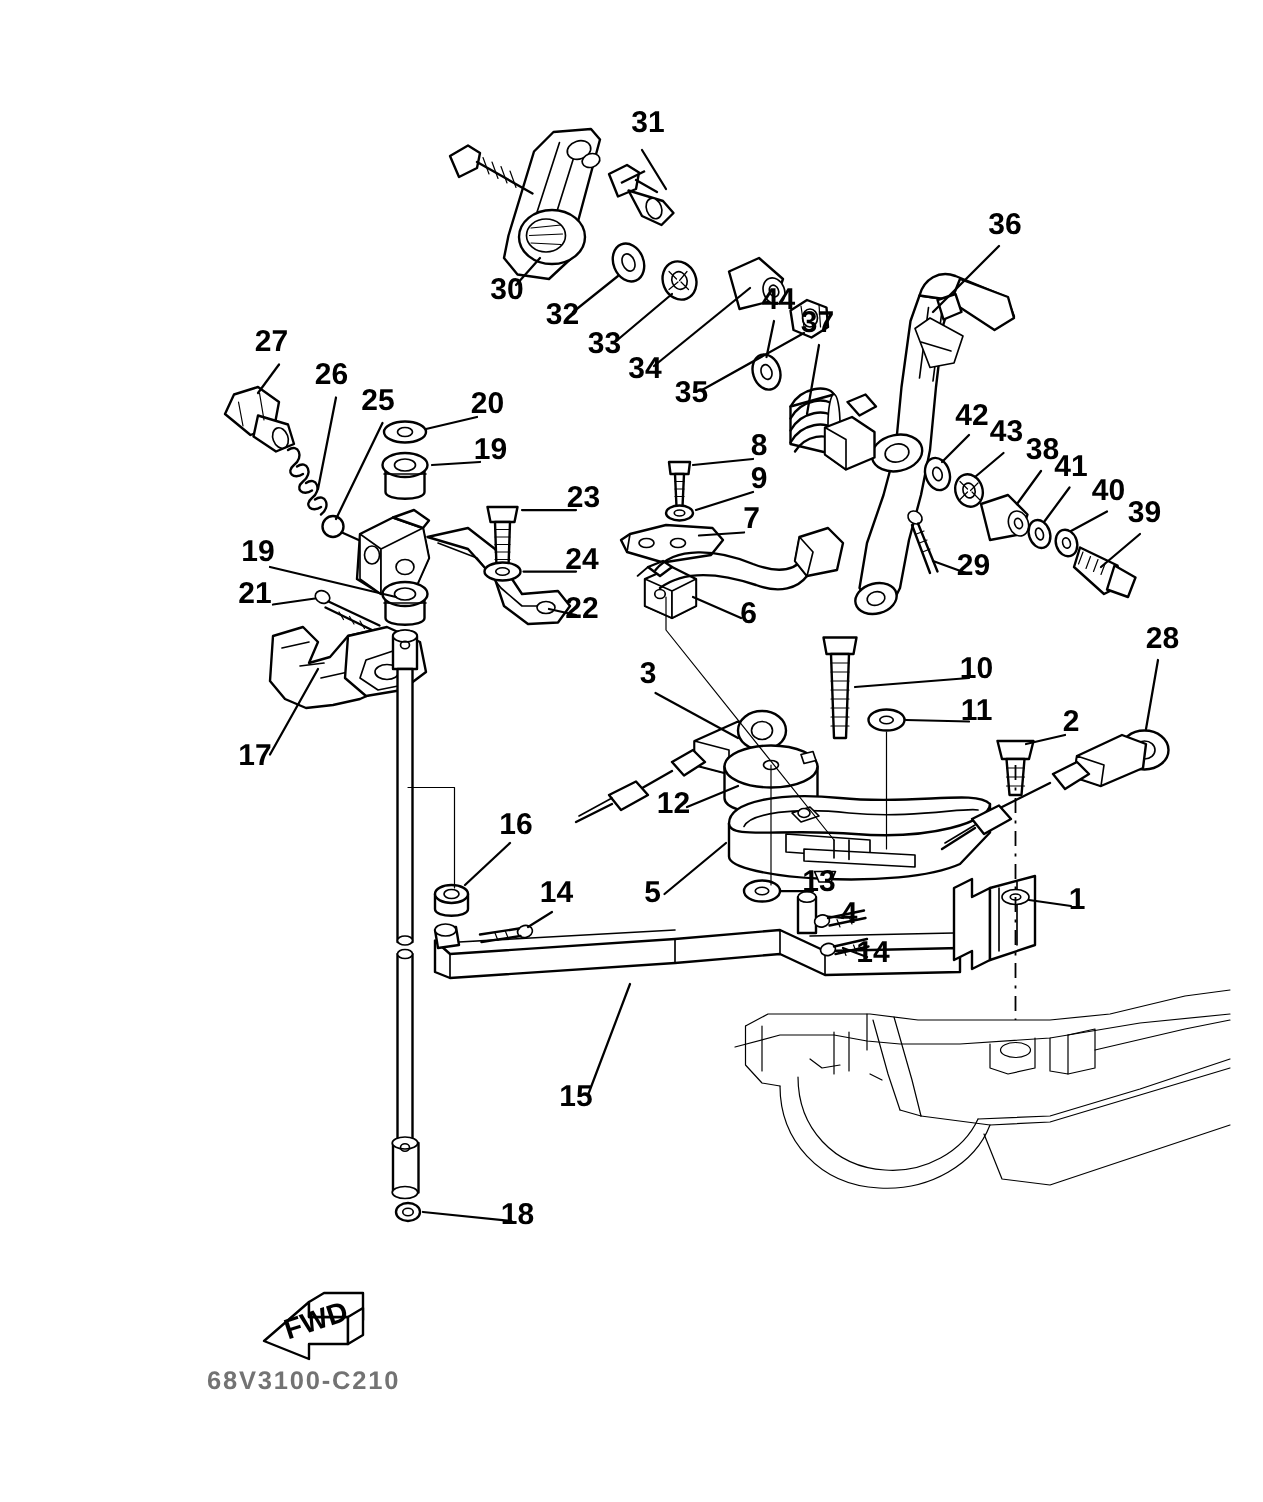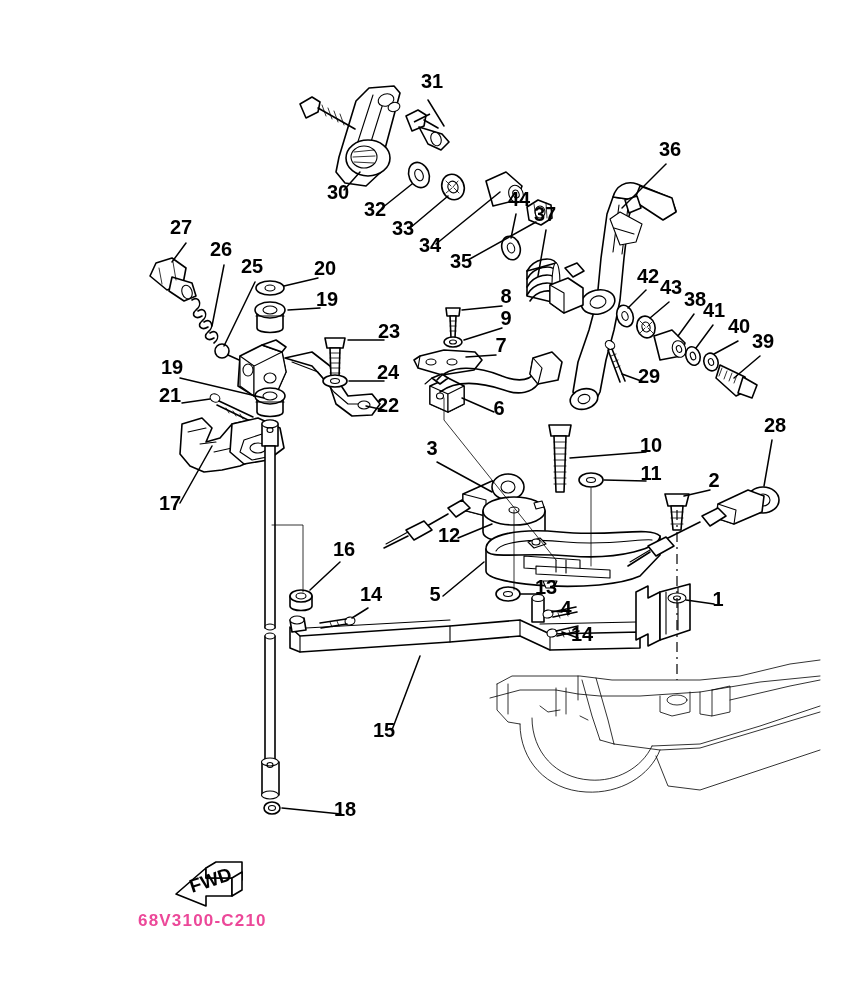--- a/index.html
+++ b/index.html
@@ -7,21 +7,21 @@
   #sheet{position:relative;width:842px;height:1001px;background:#fff;}
   #diagram{position:absolute;inset:0;}
   .ln{fill:none;stroke:#000;stroke-width:1.6;stroke-linecap:round;stroke-linejoin:round;}
   .ln-t{fill:none;stroke:#000;stroke-width:1.1;stroke-linecap:round;stroke-linejoin:round;}
   .ln-h{fill:none;stroke:#000;stroke-width:0.8;stroke-linecap:round;stroke-linejoin:round;}
   .lead{fill:none;stroke:#000;stroke-width:1.5;stroke-linecap:round;}
   .fillw{fill:#ffffff;stroke:#000;stroke-width:1.6;stroke-linejoin:round;}
   .fillw-t{fill:#ffffff;stroke:#000;stroke-width:1.1;stroke-linejoin:round;}
   .dash{fill:none;stroke:#000;stroke-width:1.2;stroke-dasharray:10 5 2 5;}
   .num{font-family:"Liberation Sans",sans-serif;font-size:20px;font-weight:bold;fill:#000;}
-  .code{position:absolute;left:138px;top:911px;font-size:17px;font-weight:bold;letter-spacing:1.2px;color:#ec4899;}
+  .code{position:absolute;left:138px;top:911px;font-size:17px;font-weight:bold;letter-spacing:1.2px;color:#737373;}
   .fwdtxt{font-family:"Liberation Sans",sans-serif;font-size:19px;font-weight:bold;fill:#000;}
 </style>
 </head>
 <body>
 
 <div id="sheet">
 
 <svg id="diagram" viewBox="0 0 842 1001" width="842" height="1001">
 
   <g>

